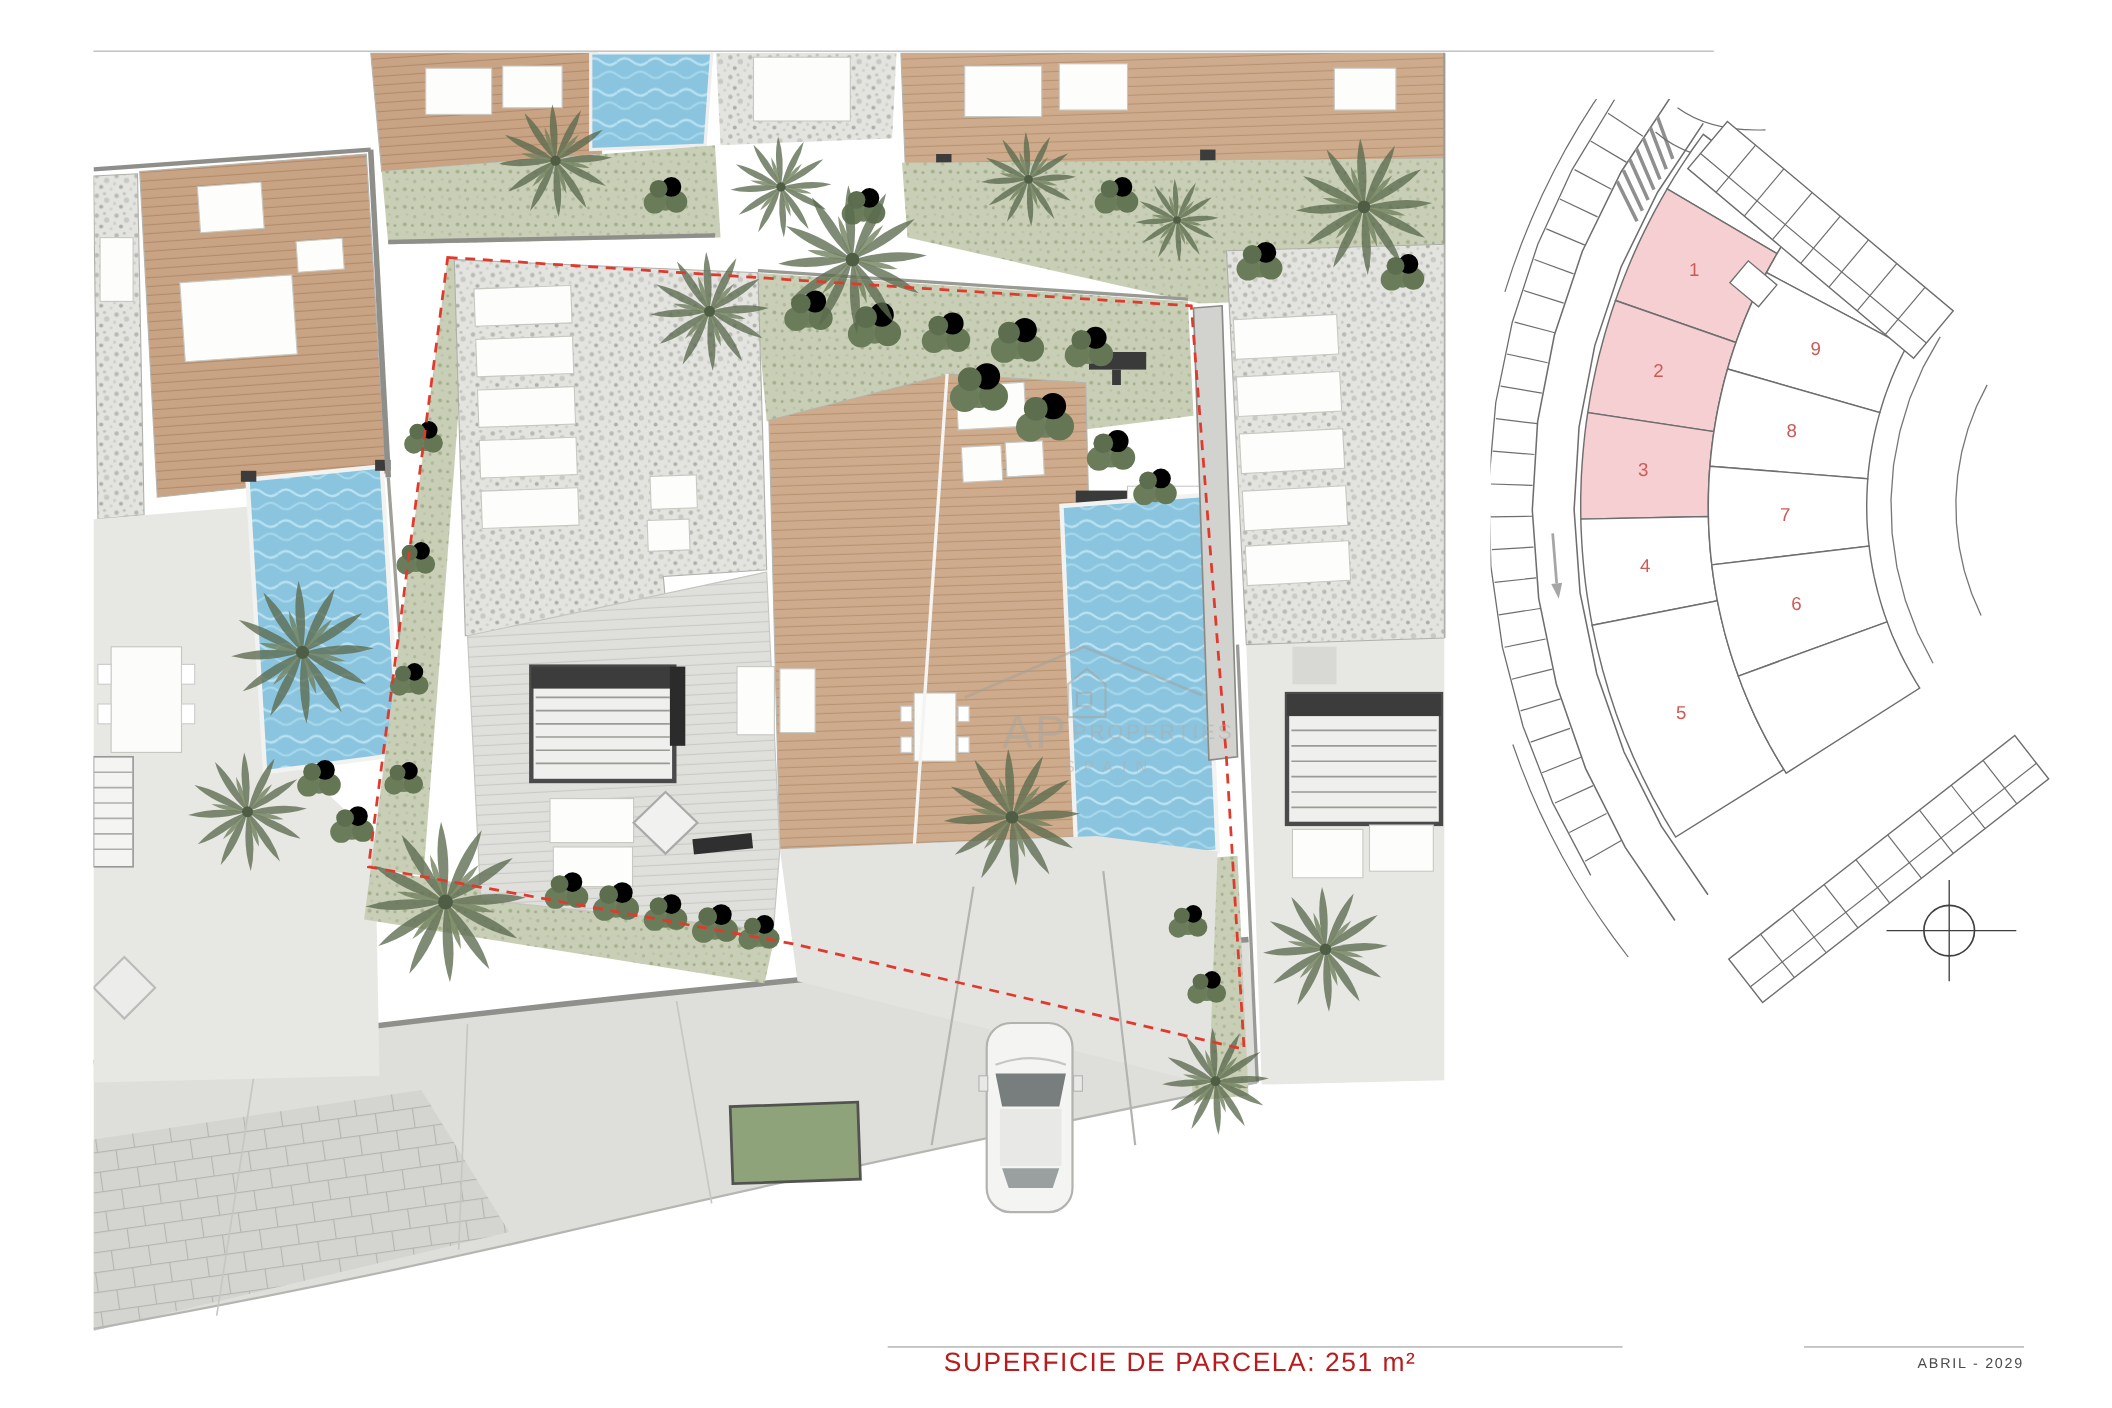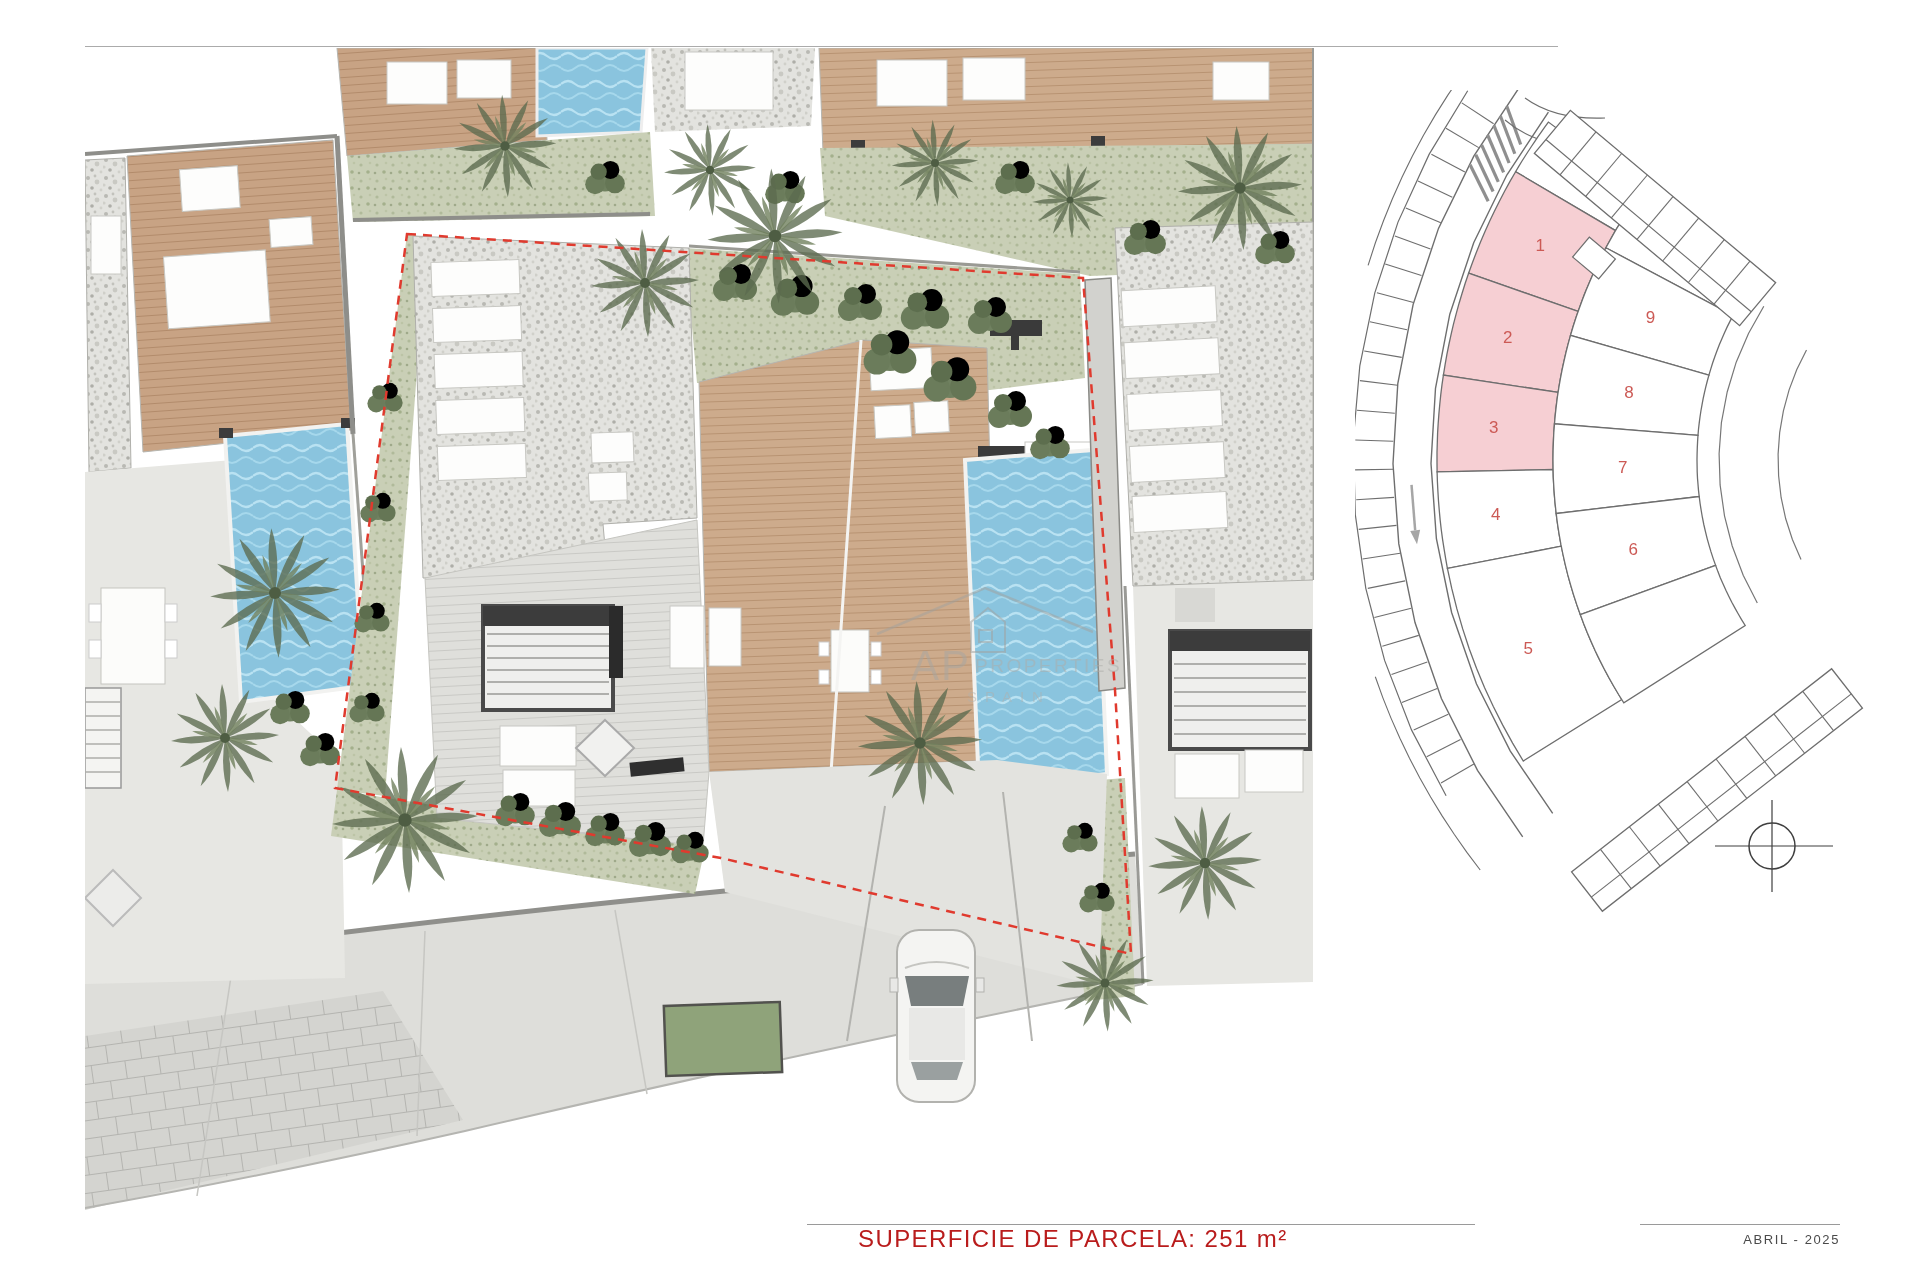--- a/index.html
+++ b/index.html
@@ -399,13 +399,13 @@
     <circle cx="417" cy="756" r="23" fill="none" stroke="#3f3f3f" stroke-width="1.5"></circle>
     <path d="M360,756 H478 M417,710 V802" stroke="#3f3f3f" stroke-width="1.2" fill="none"></path>
   </g>
 </svg>
 
 <div class="abs" id="footer-rule"></div>
 <div class="abs" id="footer-block">
   <div>SUPERFICIE DE PARCELA: 251 m²</div>
 </div>
 <div class="abs" id="date-rule"></div>
-<div class="abs" id="date-label">ABRIL - 2025</div>
+<div class="abs" id="date-label">ABRIL - 2029</div>
 
 </body></html>

